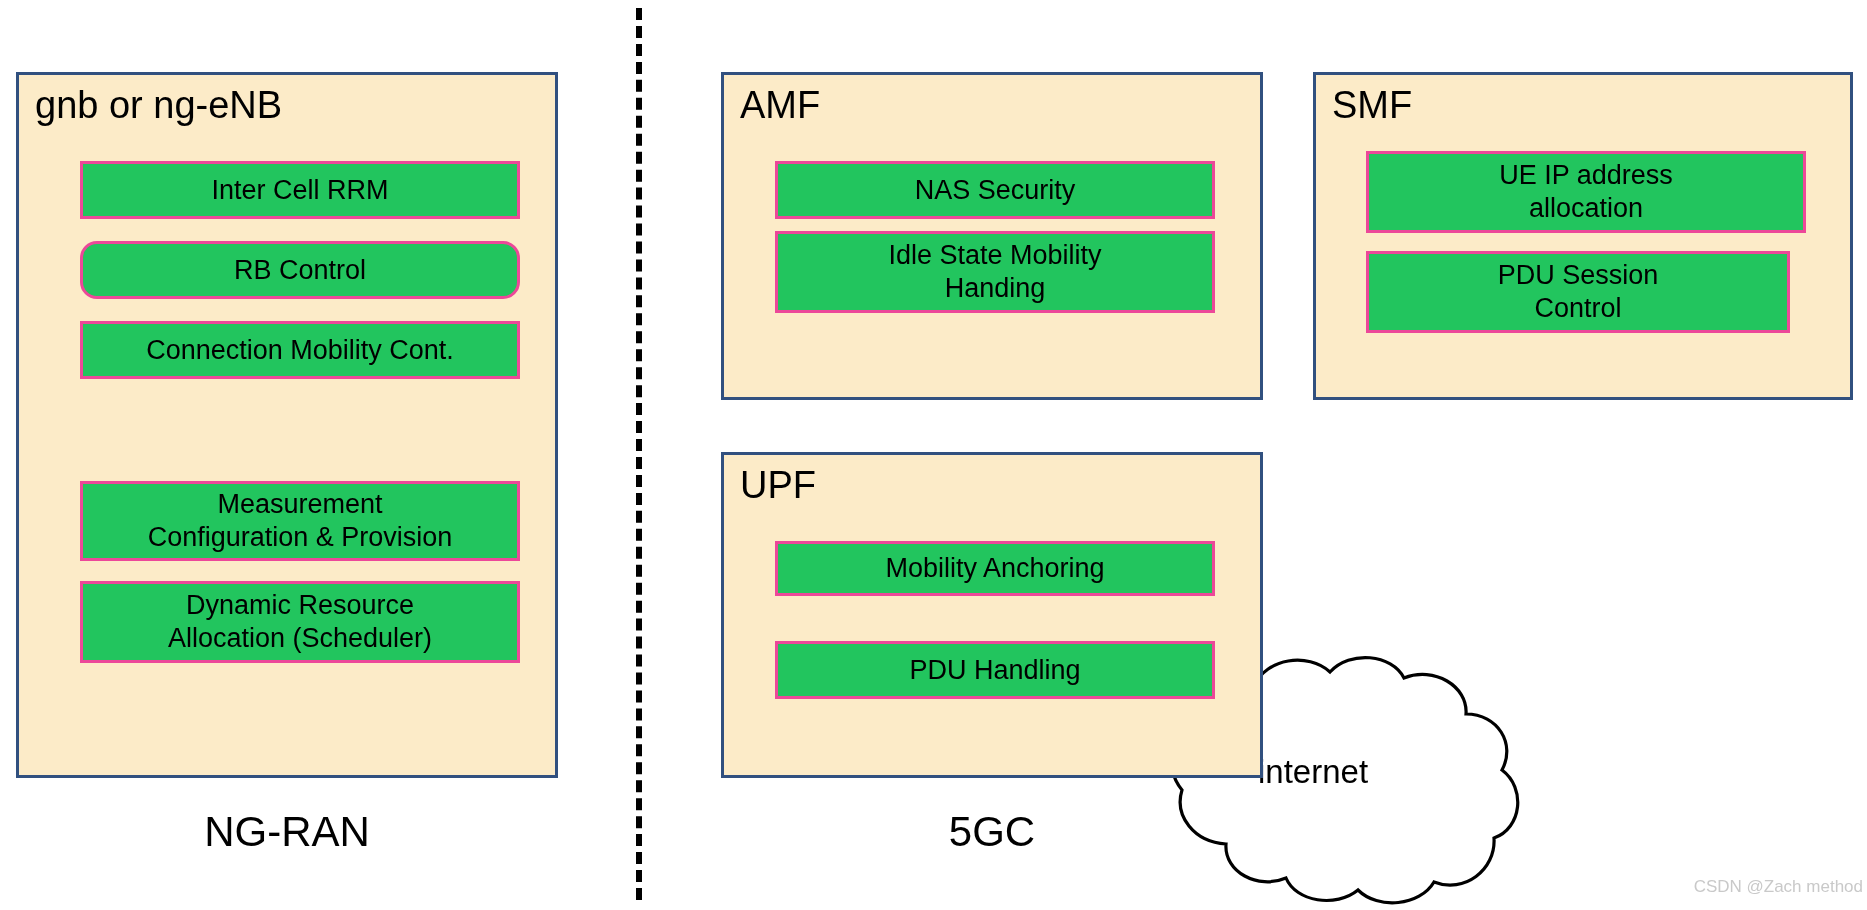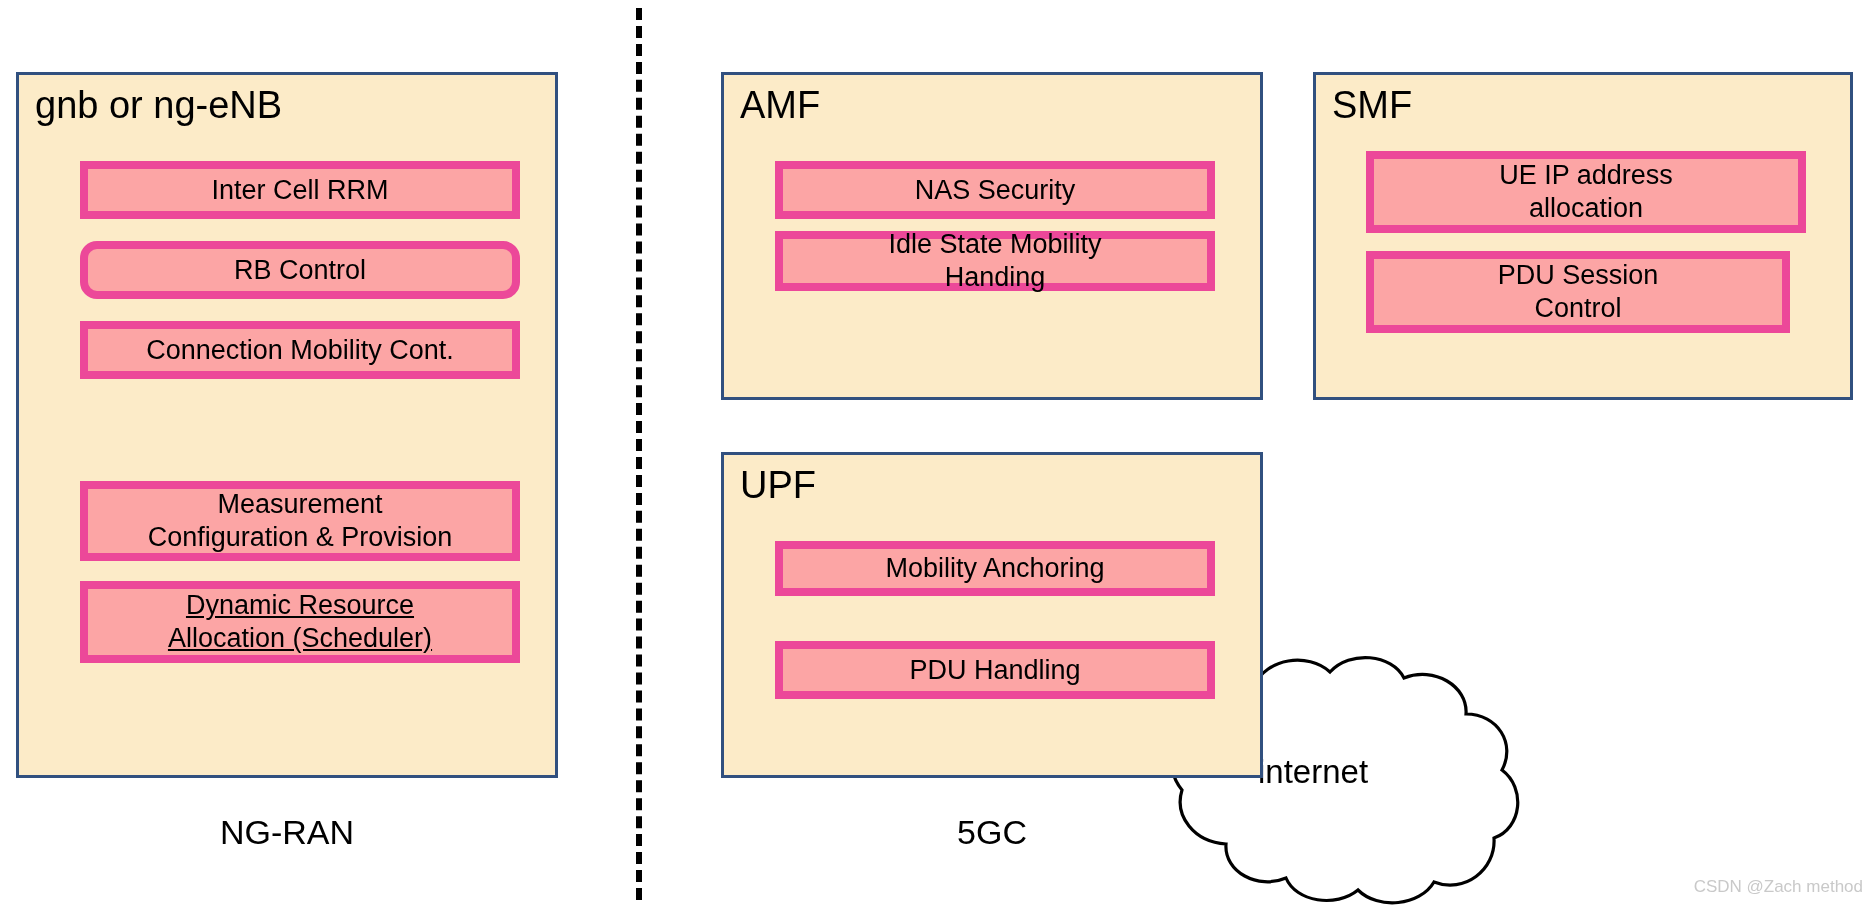--- a/index.html
+++ b/index.html
@@ -43,39 +43,39 @@
     top: 6px;
     font-size: 38px;
     line-height: 48px;
     color: #000000;
     white-space: nowrap;
   }
 
   
   .fn-box {
     position: absolute;
-    background: #fca5a5;
-    border: 8px solid #ec4899;
+    background: #22c55e;
+    border: 3px solid #ec4899;
     display: flex;
     align-items: center;
     justify-content: center;
     text-align: center;
   }
 
   .fn-label {
     font-size: 27px;
     line-height: 33px;
     color: #000000;
     padding: 0 6px;
   }
 
   
   .group-caption {
     position: absolute;
-    font-size: 34px;
+    font-size: 42px;
     line-height: 40px;
     color: #000000;
     text-align: center;
     white-space: nowrap;
   }
 
   
   .cloud-wrap {
     position: absolute;
     left: 1168px;
@@ -150,35 +150,35 @@
 
     <div class="fn-box" style="left:61px; top:246px; width:440px; height:58px;">
       <span class="fn-label">Connection Mobility Cont.</span>
     </div>
 
 
     <div class="fn-box" style="left:61px; top:406px; width:440px; height:80px;">
       <span class="fn-label">Measurement<br>Configuration &amp; Provision</span>
     </div>
 
-    <div class="fn-box" style="left:61px; top:506px; width:440px; height:82px;text-decoration:underline;">
+    <div class="fn-box" style="left:61px; top:506px; width:440px; height:82px;">
       <span class="fn-label">Dynamic Resource<br>Allocation (Scheduler)</span>
     </div>
   </div>
 
   <div class="group-caption" style="left:16px; top:812px; width:542px;">NG-RAN</div>
 
   <div class="nf-box" style="left:721px; top:72px; width:542px; height:328px;">
     <div class="nf-title">AMF</div>
 
     <div class="fn-box" style="left:51px; top:86px; width:440px; height:58px;">
       <span class="fn-label">NAS Security</span>
     </div>
 
-    <div class="fn-box" style="left:51px; top:156px; width:440px; height:60px;">
+    <div class="fn-box" style="left:51px; top:156px; width:440px; height:82px;">
       <span class="fn-label">Idle State Mobility<br>Handing</span>
     </div>
   </div>
 
   <div class="nf-box" style="left:1313px; top:72px; width:540px; height:328px;">
     <div class="nf-title">SMF</div>
 
     <div class="fn-box" style="left:50px; top:76px; width:440px; height:82px;">
       <span class="fn-label">UE IP address<br>allocation</span>
     </div>

